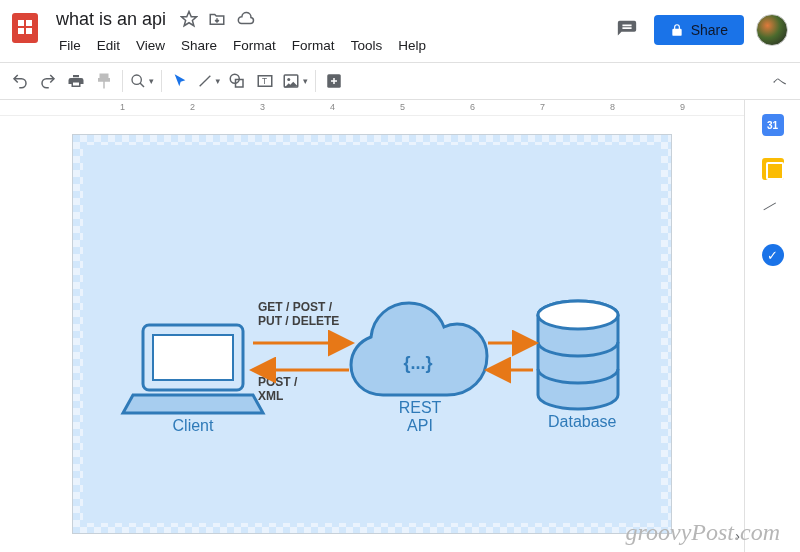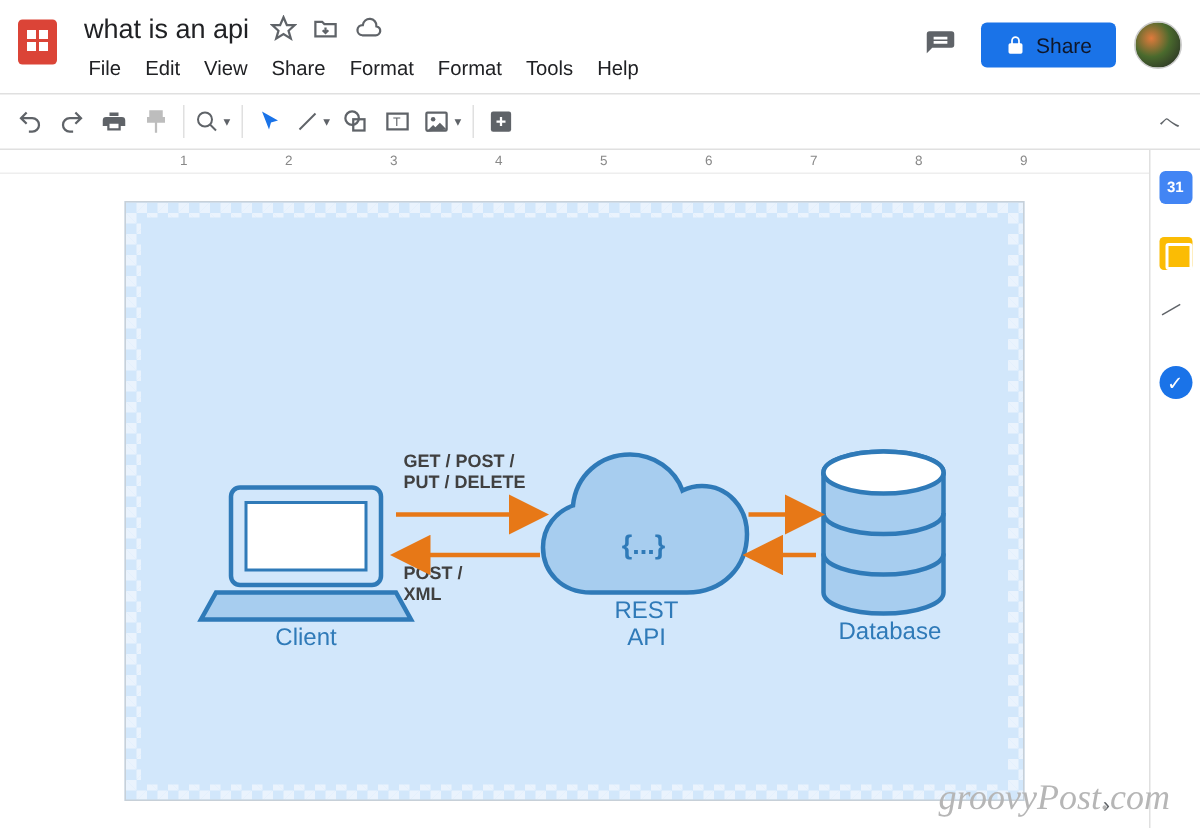--- a/index.html
+++ b/index.html
@@ -47,21 +47,21 @@
     padding:10px;
     border:1px solid #c7d0d8;
   }
   .canvas-inner { width:100%; height:100%; background:#d2e7fb; position:relative; }
 
   
   .node-label { font-size:16px; color:#2f7ab8; text-align:center; position:absolute; }
   .flow-label { font-size:12px; font-weight:700; color:#404040; position:absolute; line-height:1.2; }
 
   
-  .side-panel { width: 34px; border-left:1px solid #e0e0e0; display:flex; flex-direction:column; align-items:center; padding-top:14px; gap:22px; background:#fff;}
+  .side-panel { width: 56px; border-left:1px solid #e0e0e0; display:flex; flex-direction:column; align-items:center; padding-top:14px; gap:22px; background:#fff;}
   .side-icon { width:22px; height:22px; border-radius:4px; cursor:pointer;}
   .side-cal { background:#4285f4; display:flex;align-items:center;justify-content:center;color:#fff;font-size:10px;font-weight:700;}
   .side-keep { background:#fbbc04; border-radius:3px; position:relative;}
   .side-keep::after{content:"";position:absolute;left:4px;top:4px;width:14px;height:14px;border:2px solid #fff; border-radius:2px;}
   .side-tasks { background:#1a73e8; border-radius:50%; display:flex;align-items:center;justify-content:center;color:#fff;font-size:13px;}
   .side-line { width:20px;height:20px; position:relative; color:#5f6368;}
   .side-line::before{content:"";position:absolute;left:3px;top:3px;right:3px;bottom:3px;border-top:1.5px solid #5f6368; transform:rotate(-30deg);}
 
   
   .watermark { position:absolute; right:20px; bottom:6px; font-family: "Brush Script MT", cursive; font-size:24px; color:#b6b6b6; font-style:italic; pointer-events:none;}

